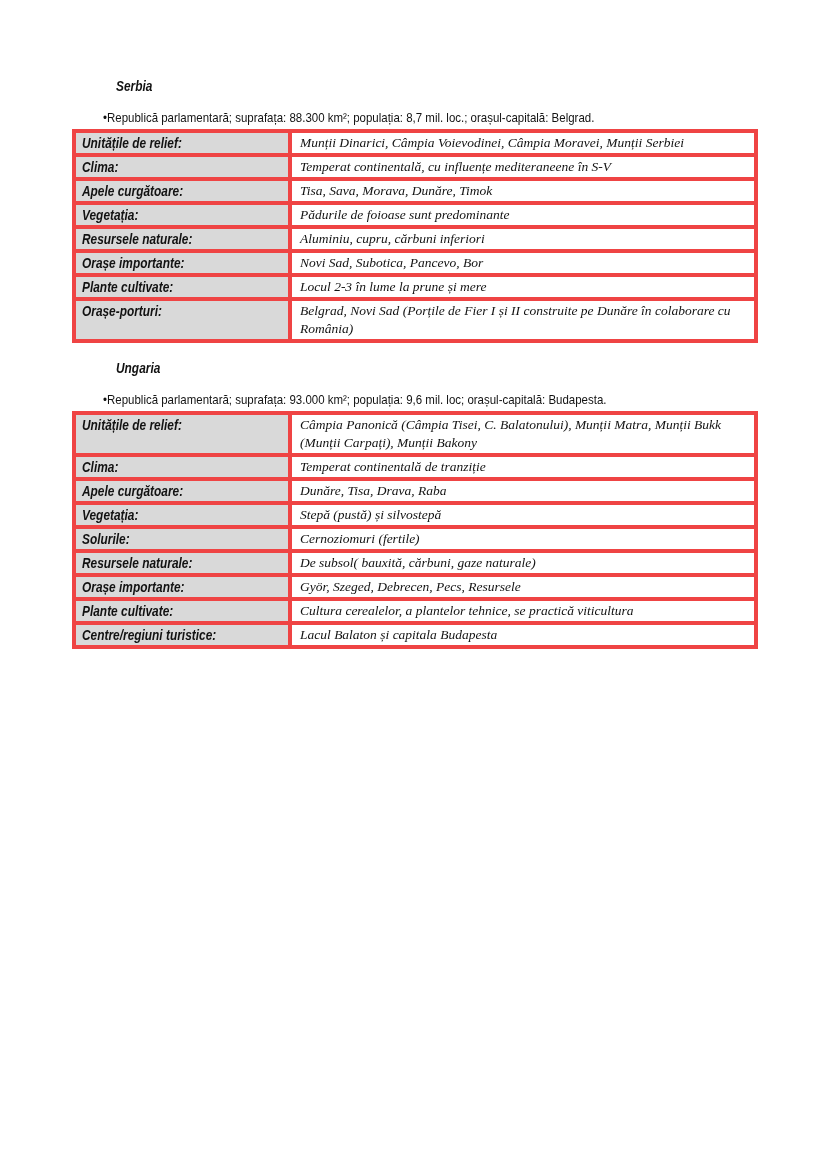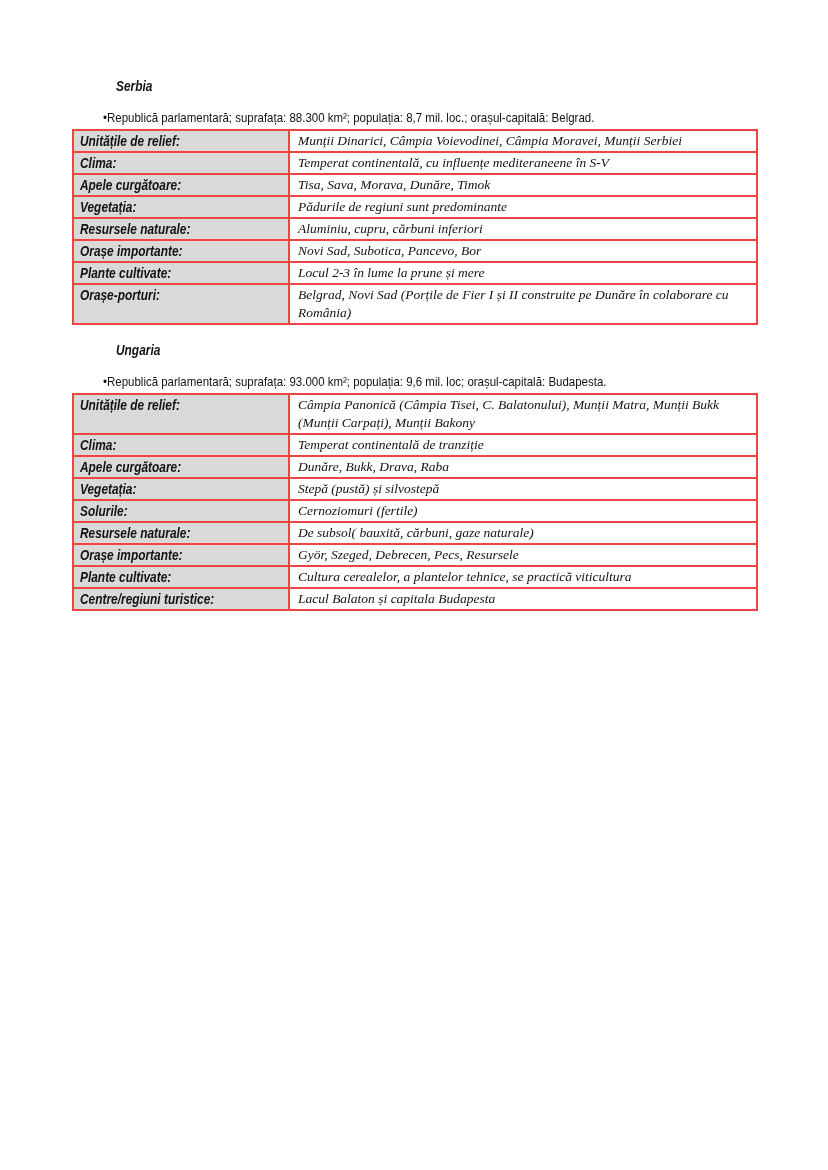--- a/index.html
+++ b/index.html
@@ -42,21 +42,21 @@
     white-space: nowrap;
   }
   table.facts {
     width: 686px;
     border-collapse: collapse;
     border: 2px solid #000000;
     table-layout: fixed;
     background: #ffffff;
   }
   table.facts td {
-    border: 2px solid #ef4444;
+    border: 4px solid #ef4444;
     vertical-align: top;
     margin-left: 39px;
   }
   td.lbl {
     width: 216px;
     background: #d9d9d9;
     font-weight: bold;
     font-style: italic;
     font-size: 14px;
     line-height: 18px;
@@ -88,21 +88,21 @@
           <tr>
             <td class="lbl"><span class="cond">Clima:</span></td>
             <td class="val">Temperat continentală, cu influențe mediteraneene în S-V</td>
           </tr>
           <tr>
             <td class="lbl"><span class="cond">Apele curgătoare:</span></td>
             <td class="val">Tisa, Sava, Morava, Dunăre, Timok</td>
           </tr>
           <tr>
             <td class="lbl"><span class="cond">Vegetația:</span></td>
-            <td class="val">Pădurile de regiuni sunt predominante</td>
+            <td class="val">Pădurile de foioase sunt predominante</td>
           </tr>
           <tr>
             <td class="lbl"><span class="cond">Resursele naturale:</span></td>
             <td class="val">Aluminiu, cupru, cărbuni inferiori</td>
           </tr>
           <tr>
             <td class="lbl"><span class="cond">Orașe importante:</span></td>
             <td class="val">Novi Sad, Subotica, Pancevo, Bor</td>
           </tr>
           <tr>
@@ -125,21 +125,21 @@
           <tr>
             <td class="lbl"><span class="cond">Unitățile de relief:</span></td>
             <td class="val">Câmpia Panonică (Câmpia Tisei, C. Balatonului), Munții Matra, Munții Bukk (Munții Carpați), Munții Bakony</td>
           </tr>
           <tr>
             <td class="lbl"><span class="cond">Clima:</span></td>
             <td class="val">Temperat continentală de tranziție</td>
           </tr>
           <tr>
             <td class="lbl"><span class="cond">Apele curgătoare:</span></td>
-            <td class="val">Dunăre, Bukk, Drava, Raba</td>
+            <td class="val">Dunăre, Tisa, Drava, Raba</td>
           </tr>
           <tr>
             <td class="lbl"><span class="cond">Vegetația:</span></td>
             <td class="val">Stepă (pustă) și silvostepă</td>
           </tr>
           <tr>
             <td class="lbl"><span class="cond">Solurile:</span></td>
             <td class="val">Cernoziomuri (fertile)</td>
           </tr>
           <tr>

